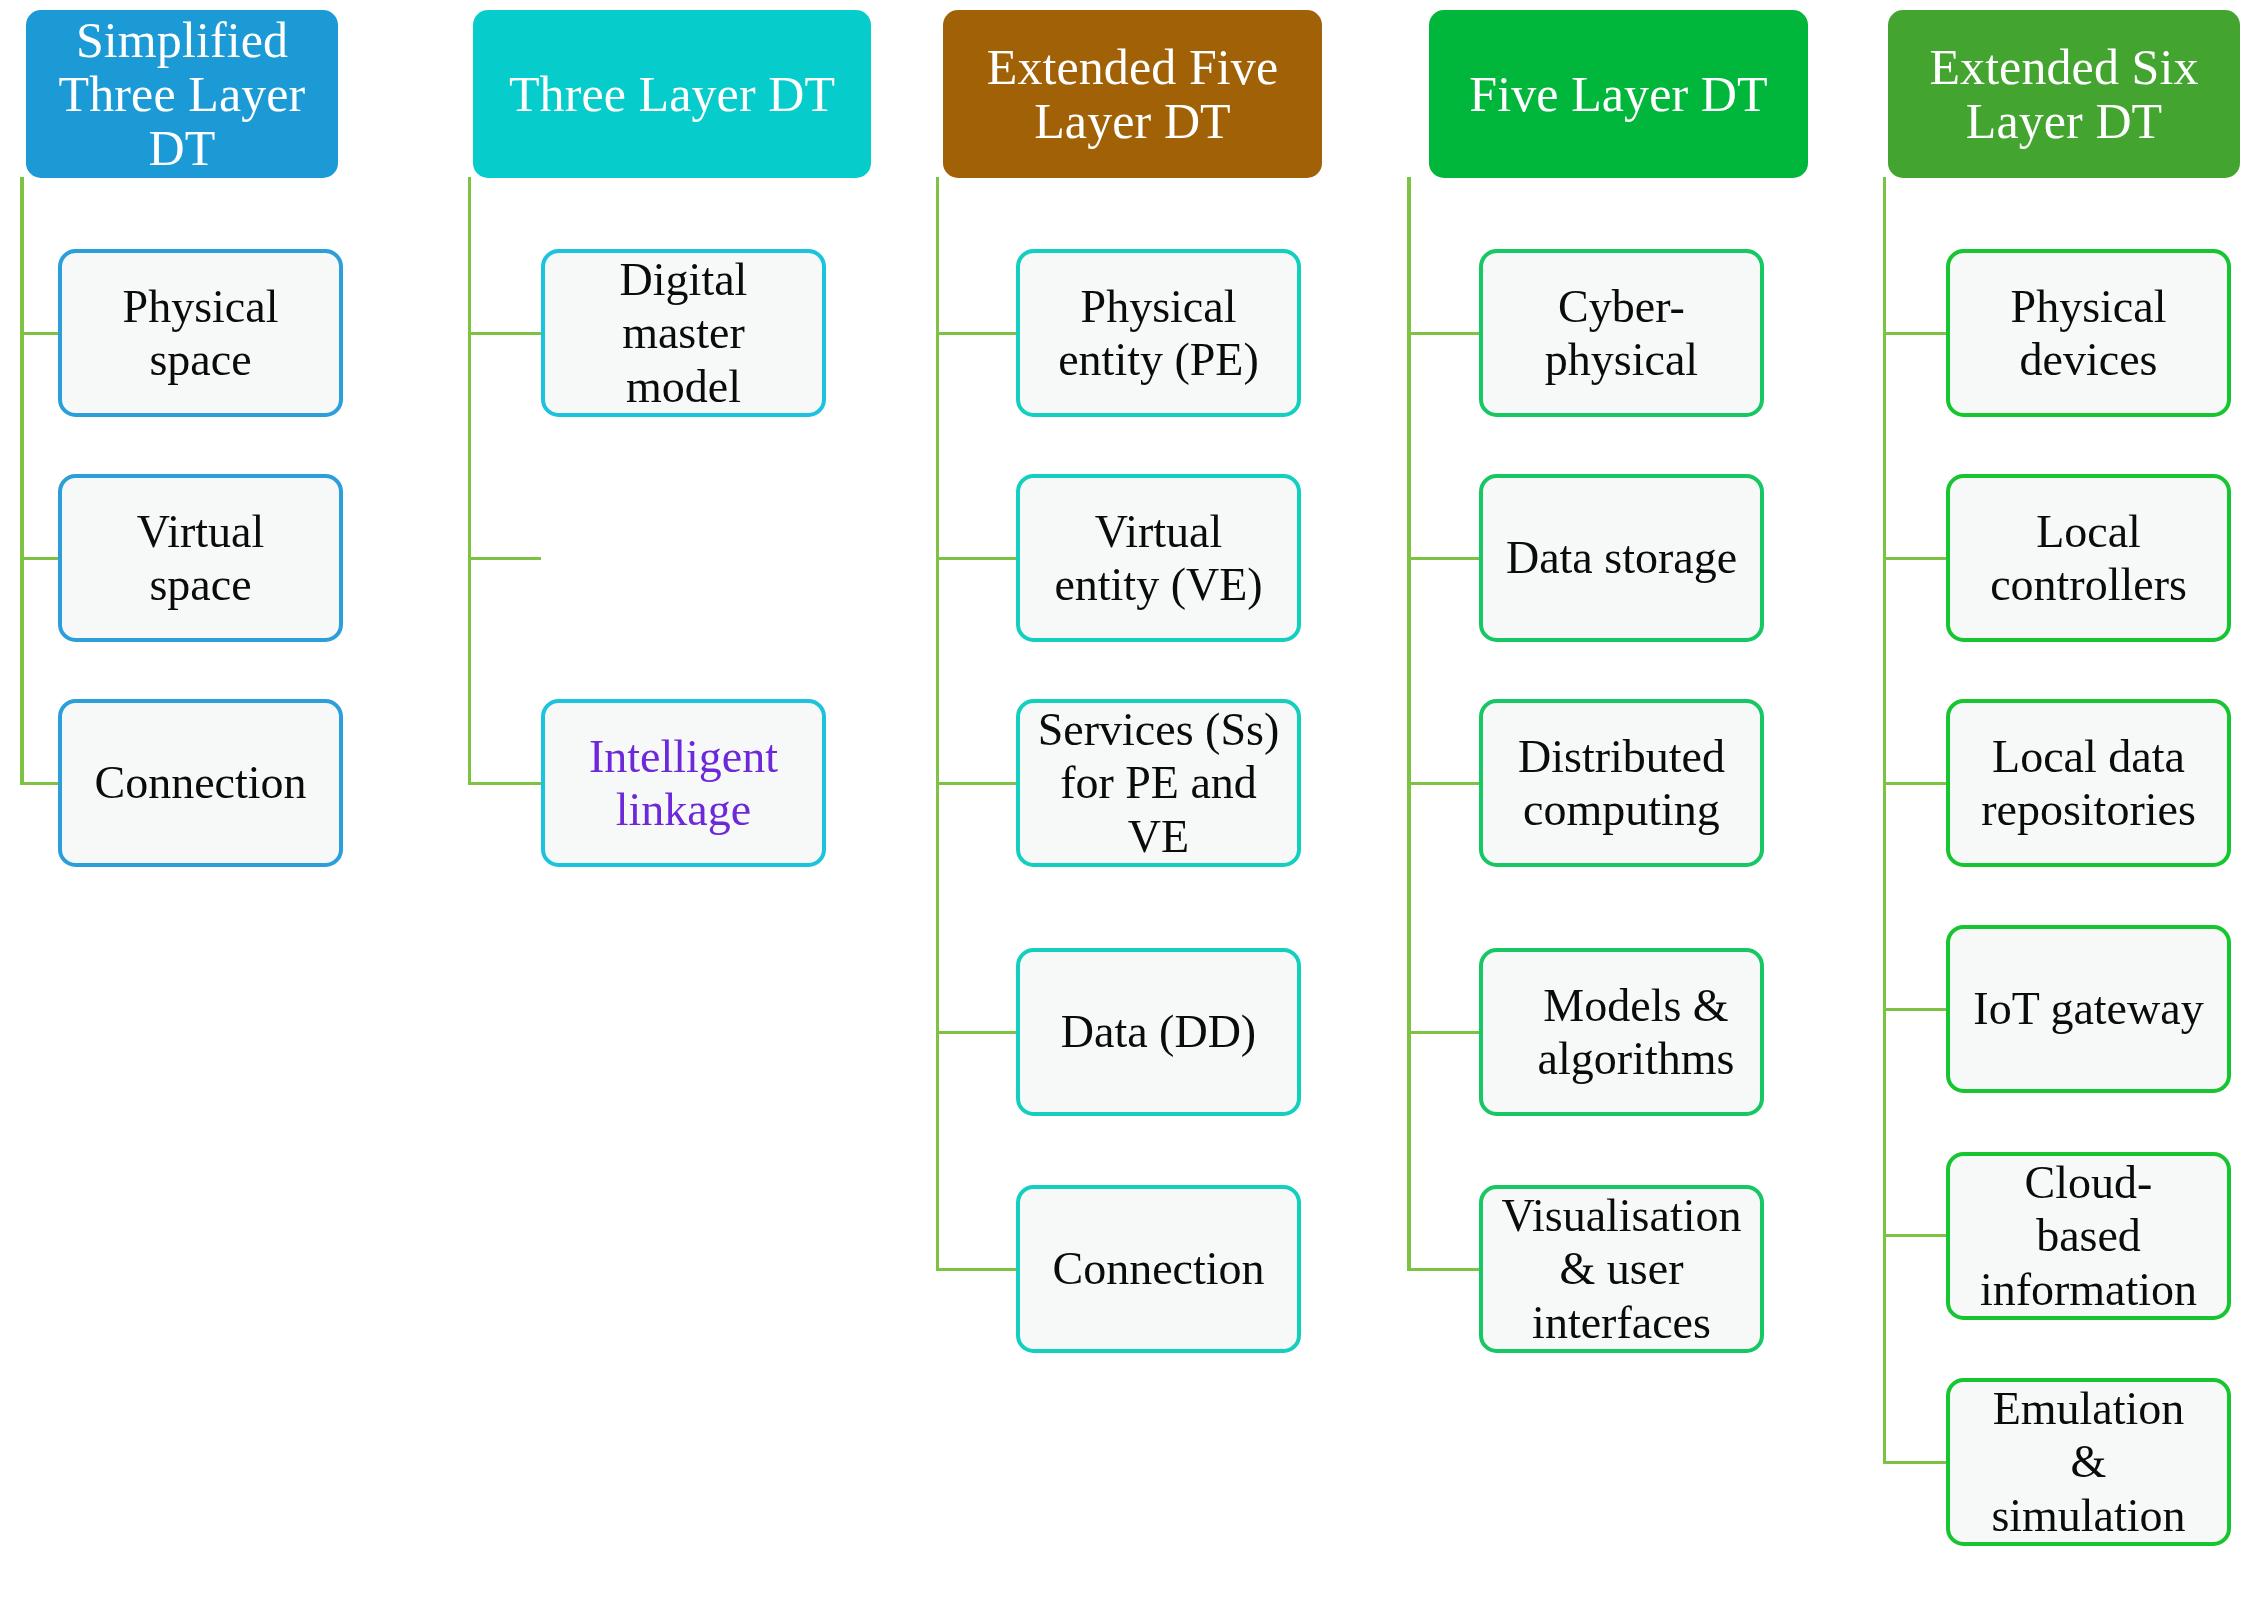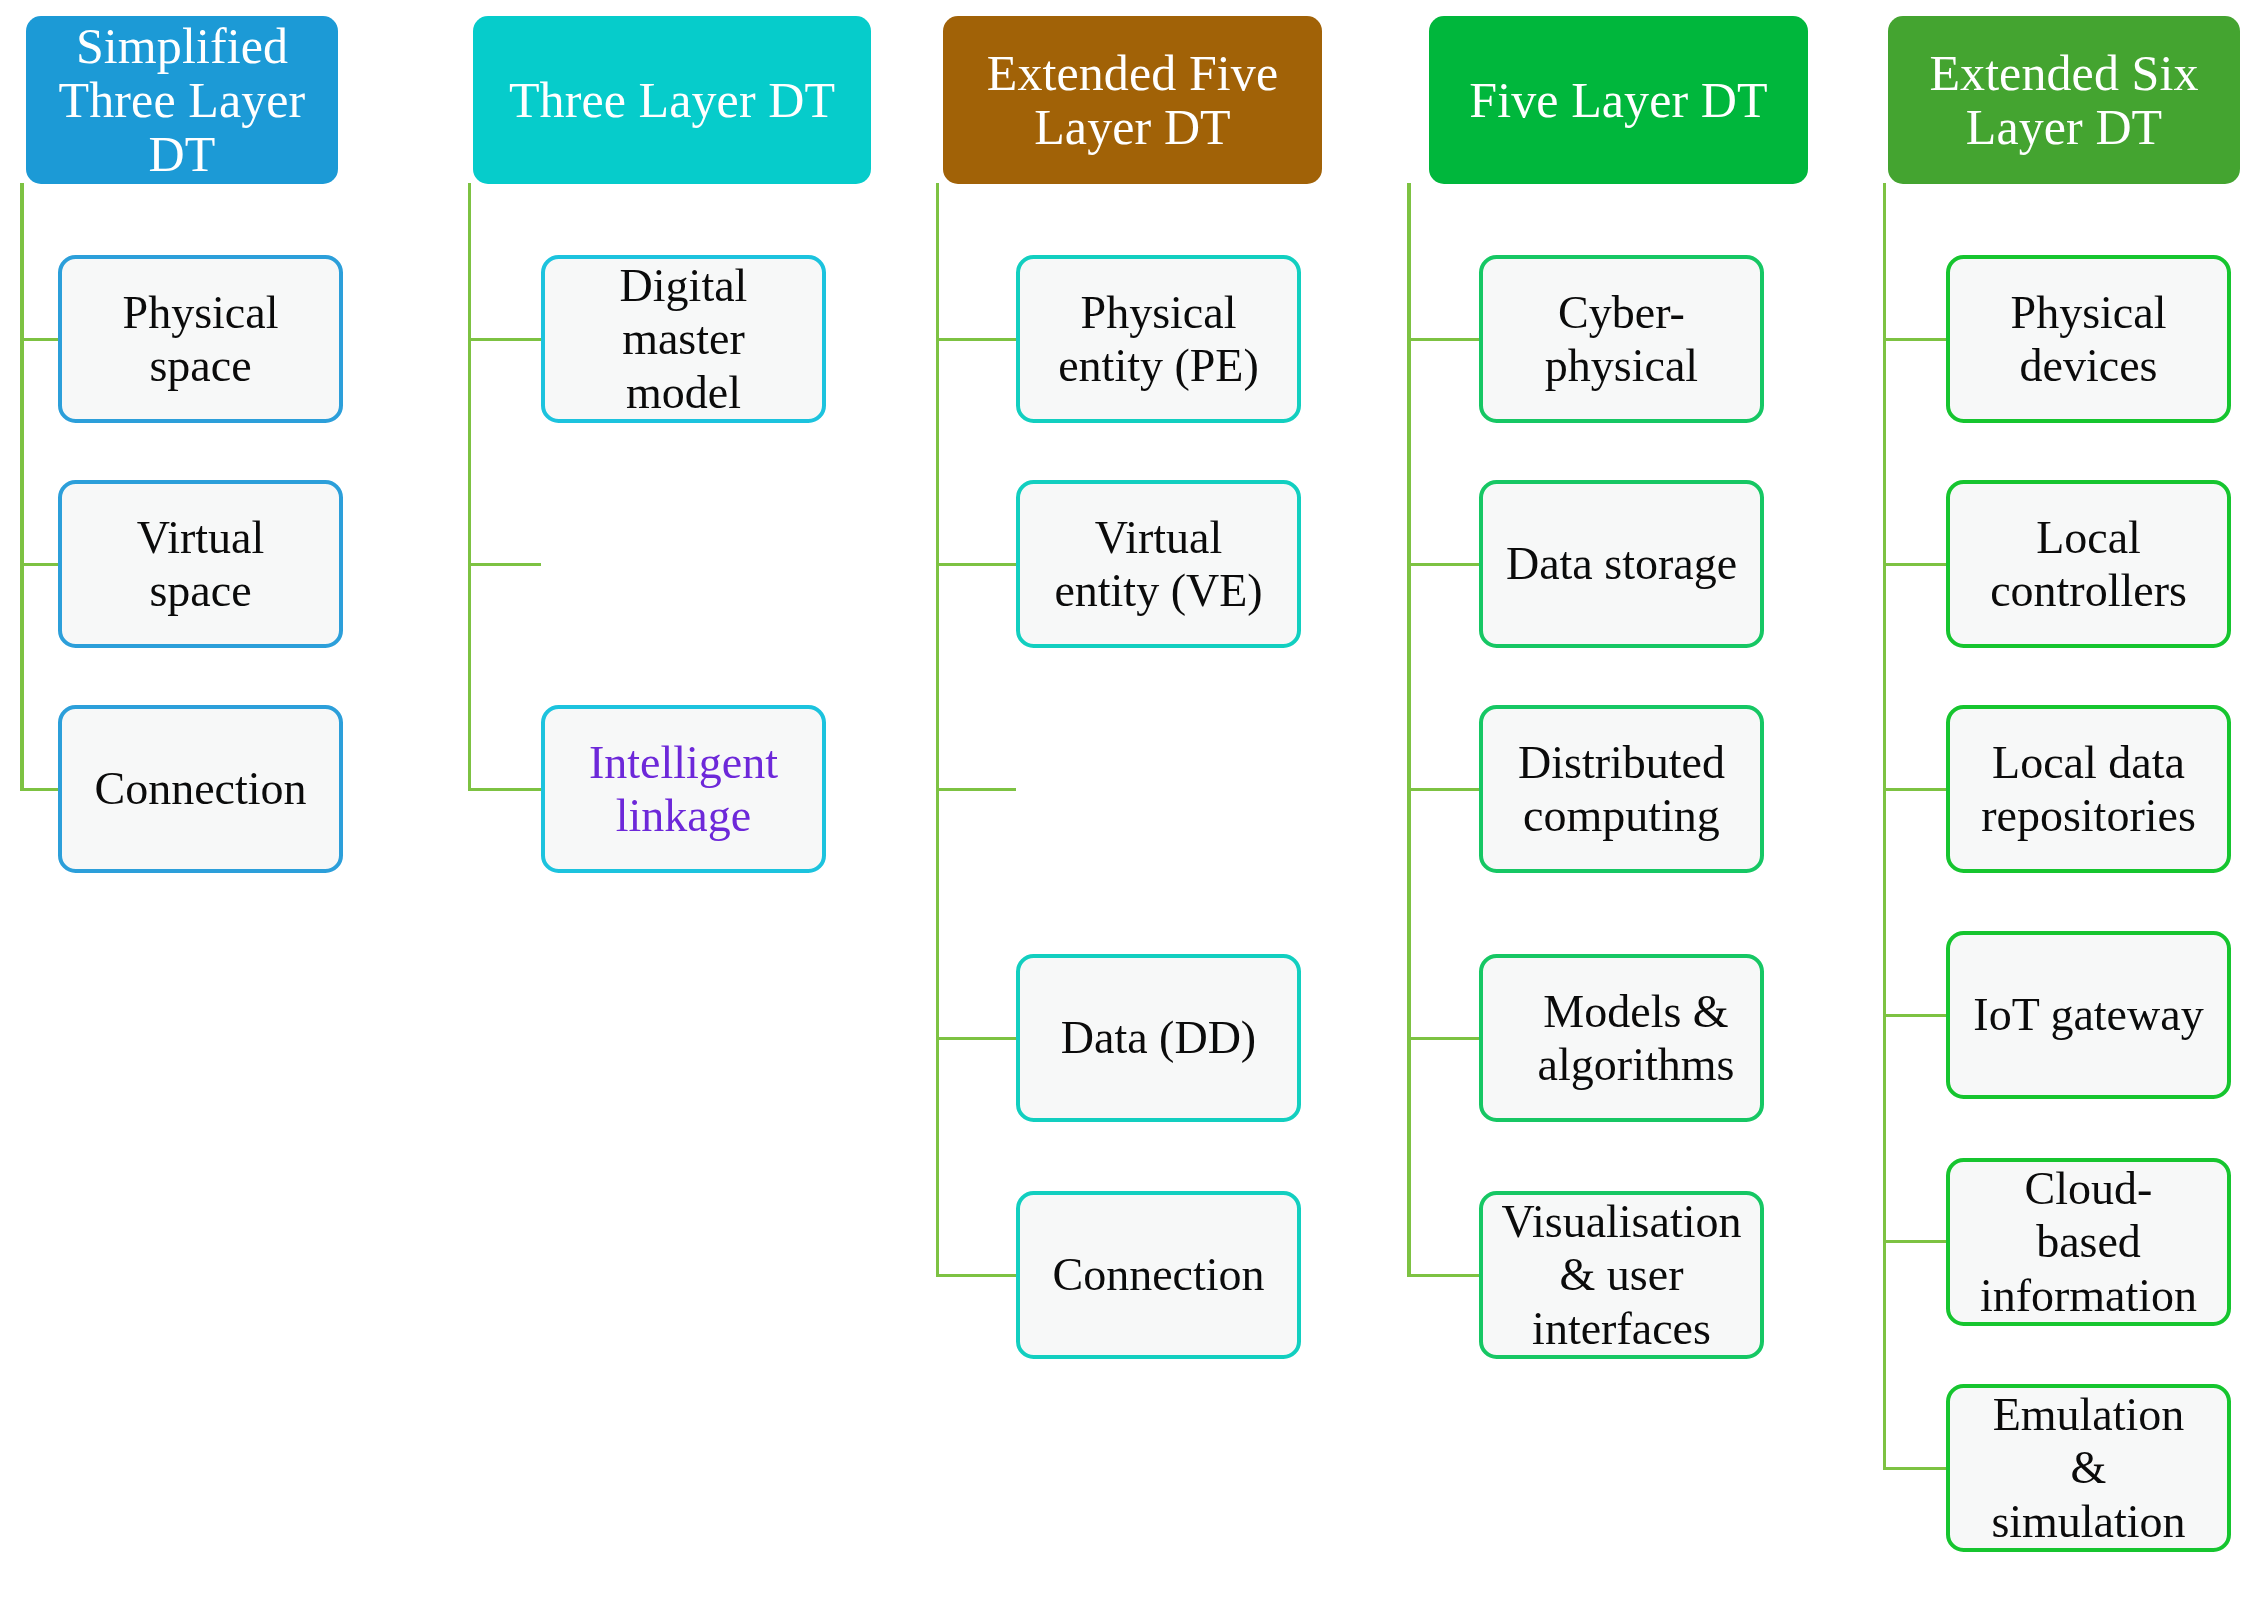--- a/index.html
+++ b/index.html
@@ -21,21 +21,20 @@
     display: flex;
     flex-direction: row;
     align-items: flex-start;
   }
 
   .column {
     position: relative;
     box-sizing: border-box;
     height: 1304px;
     flex: 0 0 auto;
-    margin-top: 6px;
   }
 
   
   .col-header {
     position: absolute;
     box-sizing: border-box;
     border-radius: 15px;
     display: flex;
     align-items: center;
     justify-content: center;
@@ -137,20 +136,25 @@
       <div class="node" style="left: 107px; top: 249px; width: 285px; height: 168px; border-color: rgb(18, 207, 192); background: rgb(247, 248, 248); color: rgb(11, 11, 11);">
         <span class="ntxt">Physical
 entity (PE)</span>
       </div>
       <div class="stub" style="left: 27px; top: 557px; width: 80px; background: rgb(125, 194, 66);"></div>
       <div class="node" style="left: 107px; top: 474px; width: 285px; height: 168px; border-color: rgb(18, 207, 192); background: rgb(247, 248, 248); color: rgb(11, 11, 11);">
         <span class="ntxt">Virtual
 entity (VE)</span>
       </div>
       <div class="stub" style="left: 27px; top: 782px; width: 80px; background: rgb(125, 194, 66);"></div>
+      <div class="node" style="left: 107px; top: 699px; width: 285px; height: 168px; border-color: rgb(18, 207, 192); background: rgb(247, 248, 248); color: rgb(11, 11, 11);">
+        <span class="ntxt">Services (Ss)
+for PE and
+VE</span>
+      </div>
       <div class="stub" style="left: 27px; top: 1031px; width: 80px; background: rgb(125, 194, 66);"></div>
       <div class="node" style="left: 107px; top: 948px; width: 285px; height: 168px; border-color: rgb(18, 207, 192); background: rgb(247, 248, 248); color: rgb(11, 11, 11);">
         <span class="ntxt">Data (DD)</span>
       </div>
       <div class="stub" style="left: 27px; top: 1268px; width: 80px; background: rgb(125, 194, 66);"></div>
       <div class="node" style="left: 107px; top: 1185px; width: 285px; height: 168px; border-color: rgb(18, 207, 192); background: rgb(247, 248, 248); color: rgb(11, 11, 11);">
         <span class="ntxt">Connection</span>
       </div>
     </div>
     <div class="column" style="width: 474px;">

